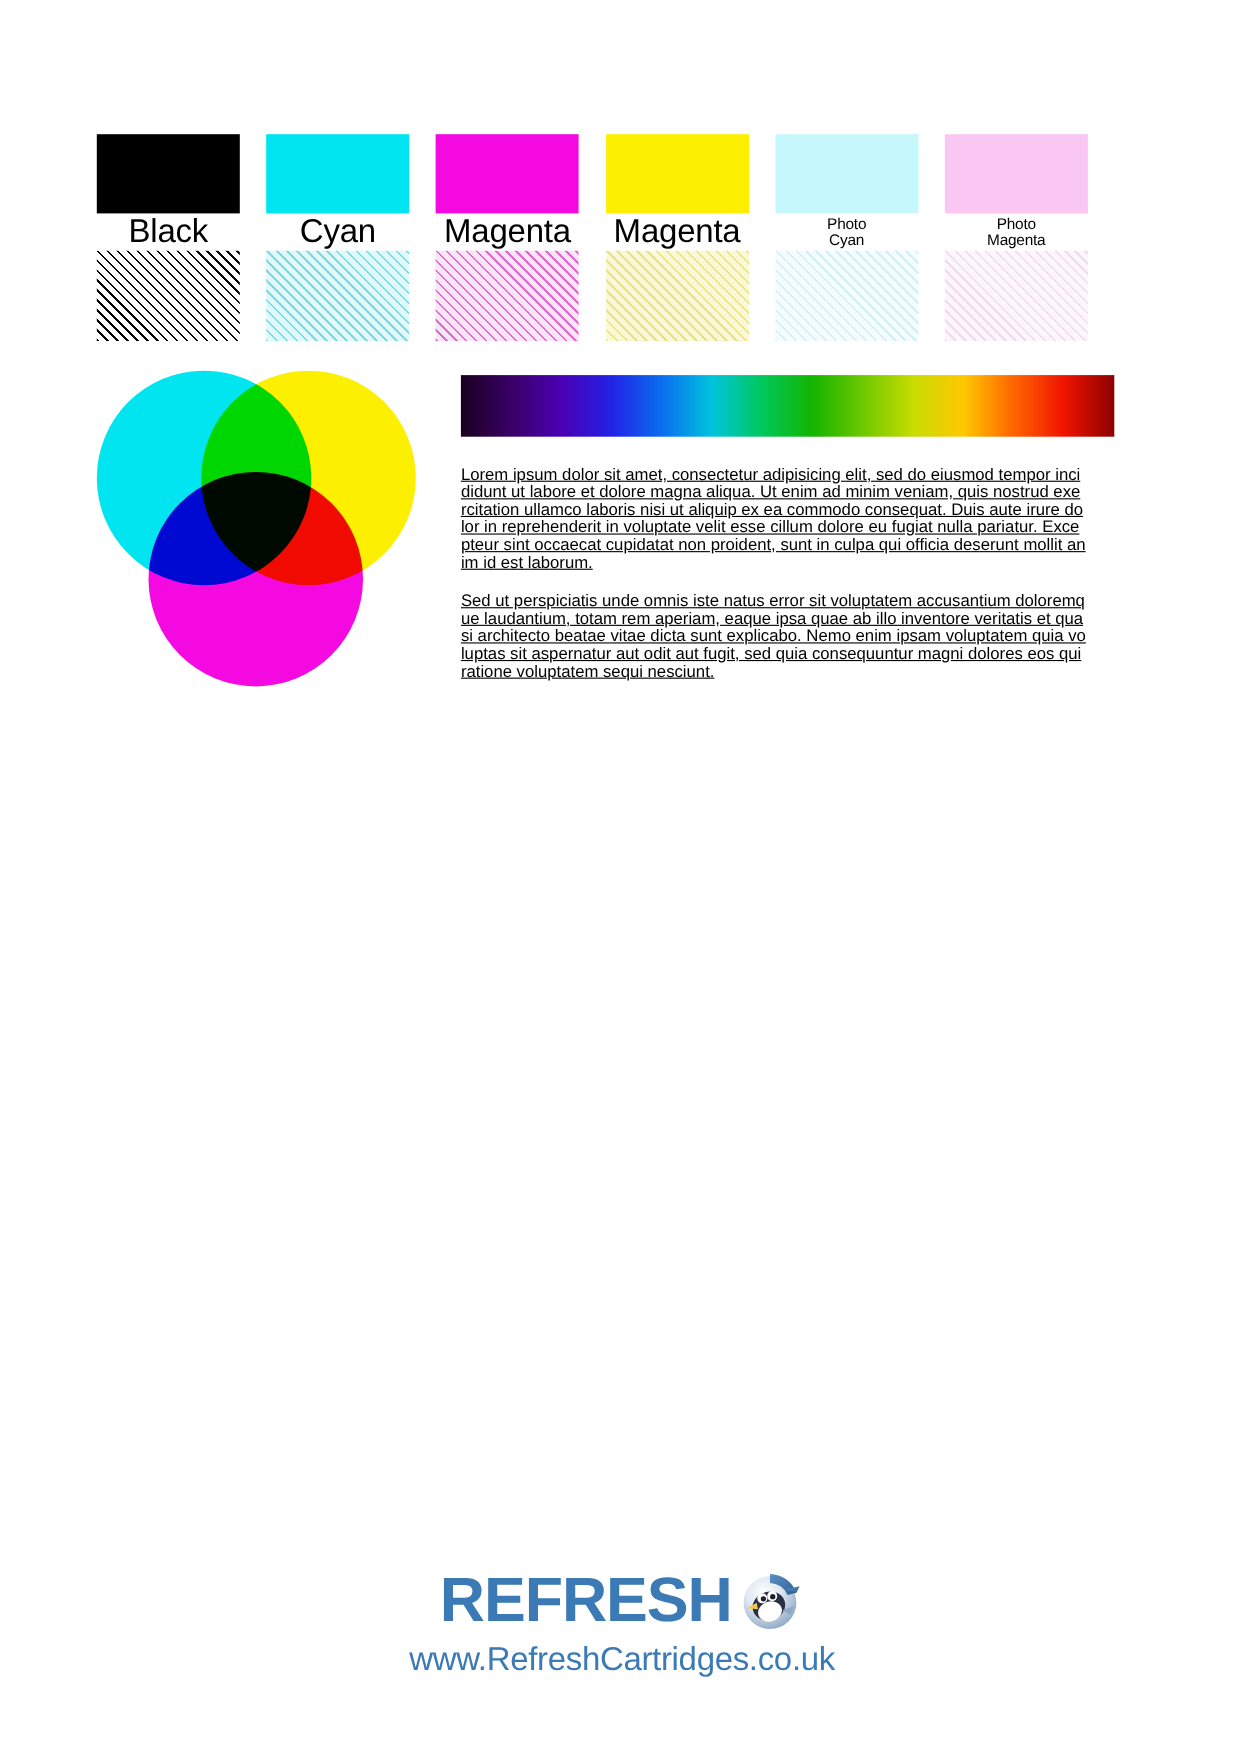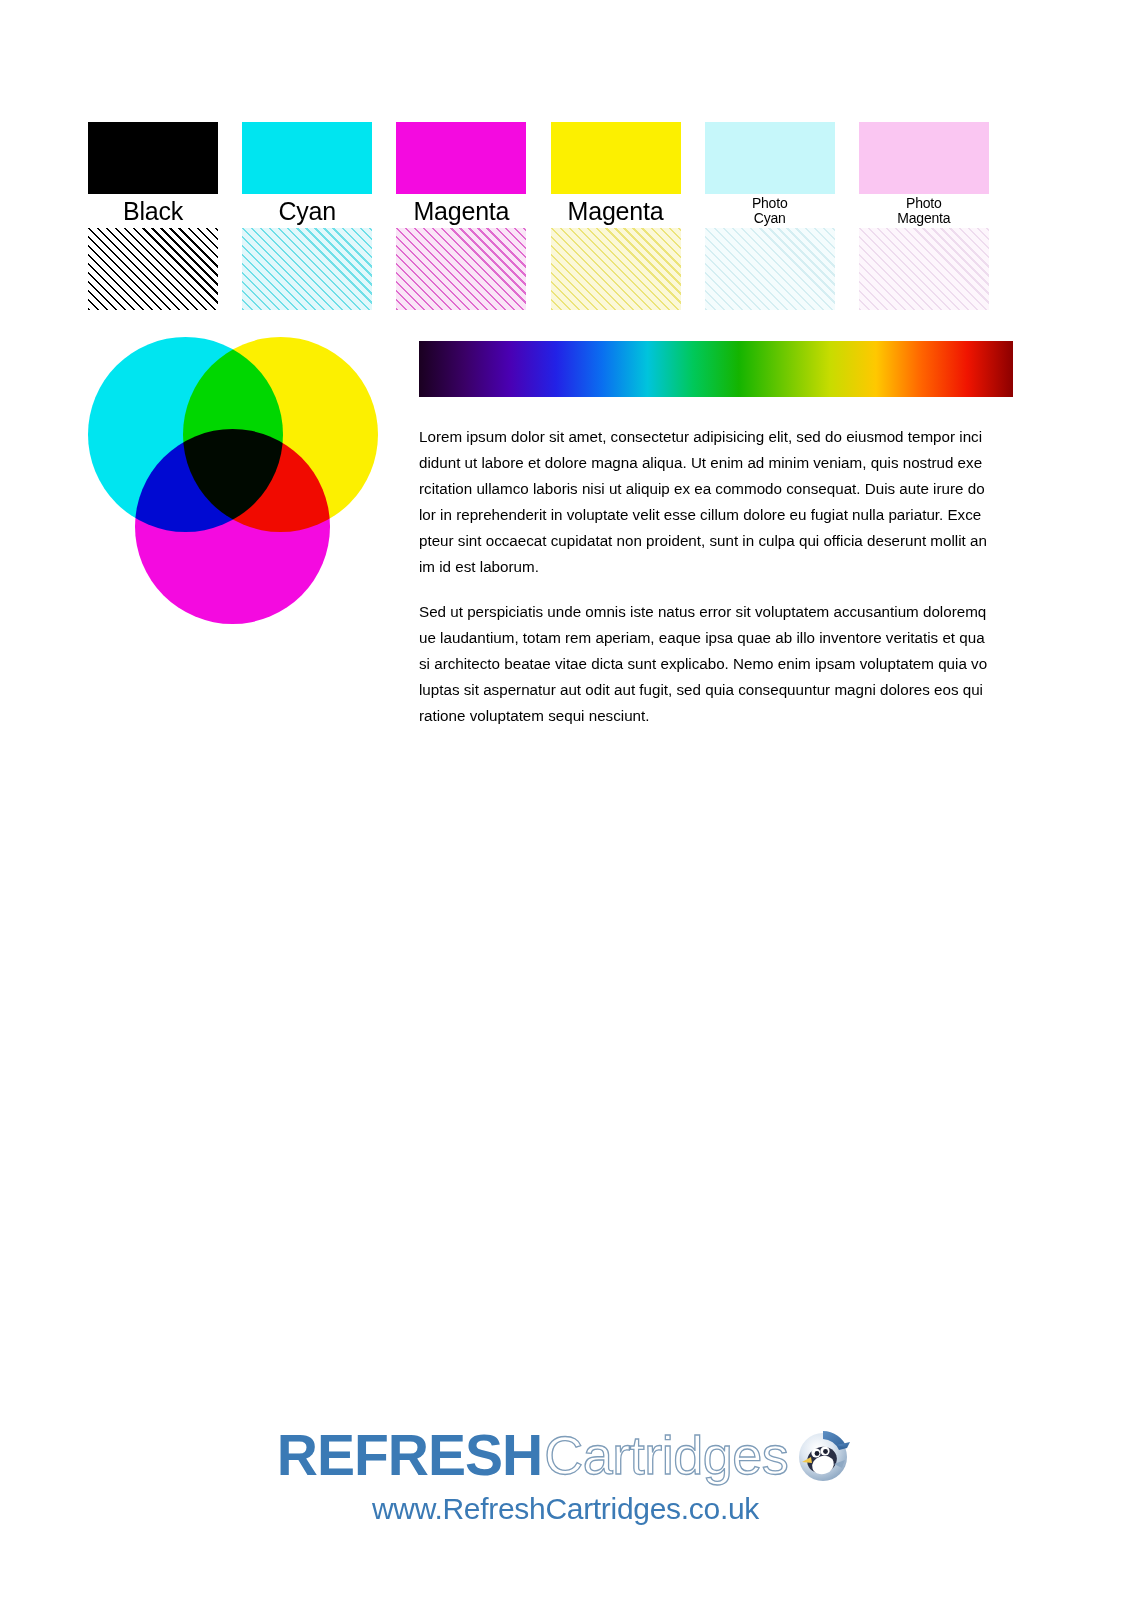--- a/index.html
+++ b/index.html
@@ -39,21 +39,21 @@
     height: 34px;
     width: 130px;
     display: flex;
     align-items: center;
     justify-content: center;
     text-align: center;
     line-height: 1.0;
     white-space: pre-line;
     letter-spacing: -0.2px;
   }
-  .swatch-label.big   { font-size: 25px; }
+  .swatch-label.big   { font-size: 30px; }
   .swatch-label.small { font-size: 14px; line-height: 1.05; }
 
   .swatch-hatch {
     height: 82px;
     width: 130px;
   }
 
   
   #venn {
     position: absolute;
@@ -82,22 +82,23 @@
     height: 56px;
   }
 
   
   #body-text {
     position: absolute;
     left: 419px;
     top: 424px;
     width: 594px;
     font-size: 15.2px;
-    line-height: 26px;
+    line-height: 16px;
     color: #000000;
+    text-decoration: underline;
   }
   #body-text p {
     margin: 0 0 19px 0;
     white-space: pre-line;
   }
 
   
   #footer {
     position: absolute;
     left: 0;
@@ -198,21 +199,20 @@
   <p>Sed ut perspiciatis unde omnis iste natus error sit voluptatem accusantium doloremq
 ue laudantium, totam rem aperiam, eaque ipsa quae ab illo inventore veritatis et qua
 si architecto beatae vitae dicta sunt explicabo. Nemo enim ipsam voluptatem quia vo
 luptas sit aspernatur aut odit aut fugit, sed quia consequuntur magni dolores eos qui
 ratione voluptatem sequi nesciunt.</p>
 </div>
 
 <div id="footer">
   <div id="logo-row">
     <span id="logo-refresh" style="color: rgb(59, 122, 181);">REFRESH</span>
-    <span id="logo-cartridges" style="-webkit-text-stroke: 1.3px rgb(127, 157, 185);">Cartridges</span>
     <span id="logo-mark">
       <svg viewBox="0 0 62 62" width="62" height="62" aria-hidden="true">
         <defs>
           <radialGradient id="sphereGrad" cx="38%" cy="32%" r="72%">
             <stop offset="0%" stop-color="#ffffff"></stop>
             <stop offset="45%" stop-color="#dfe8f2"></stop>
             <stop offset="100%" stop-color="#8fa9c4"></stop>
           </radialGradient>
           <linearGradient id="swooshGrad" x1="0" y1="0" x2="1" y2="1">
             <stop offset="0%" stop-color="#5d8fc4"></stop>

